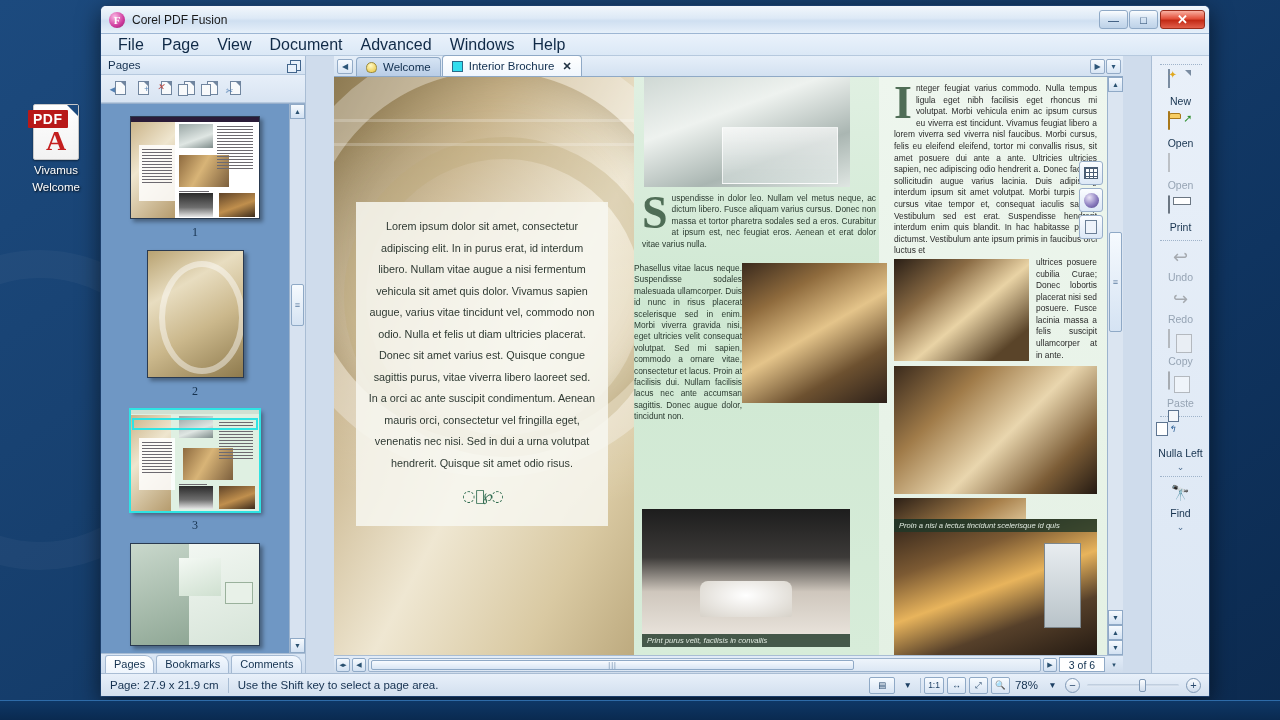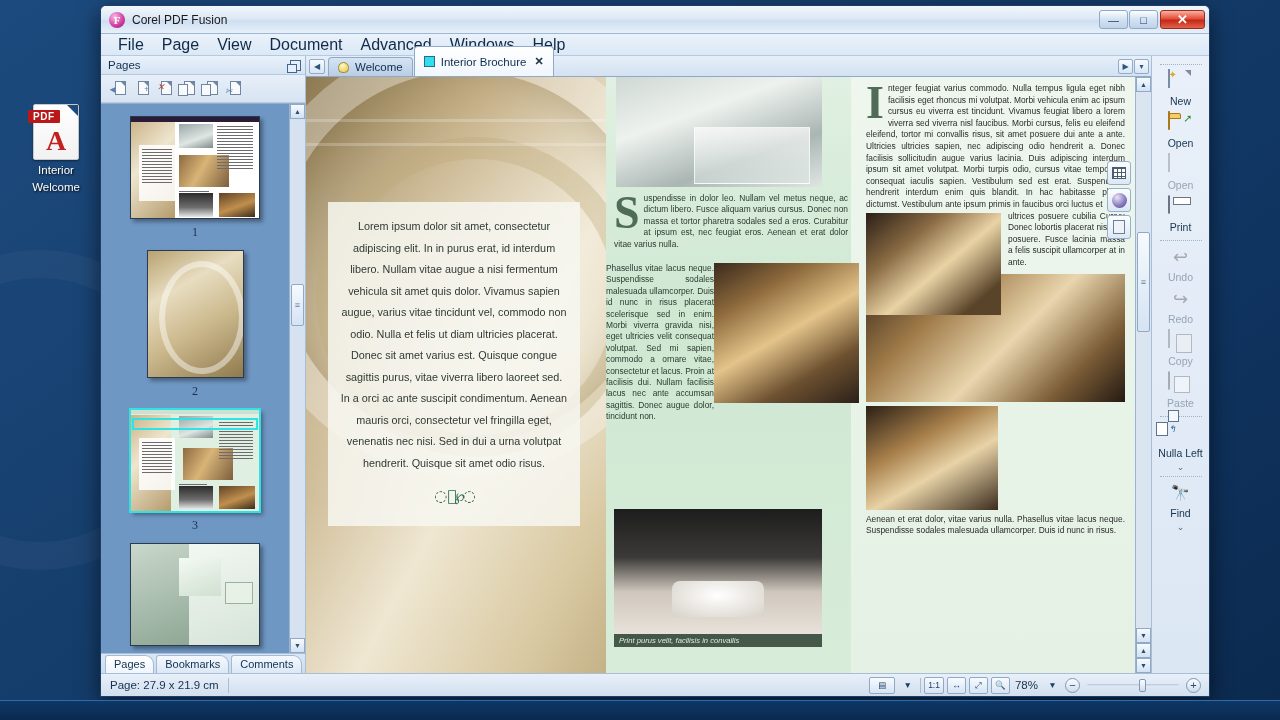--- a/index.html
+++ b/index.html
@@ -22,21 +22,21 @@
     background: linear-gradient(180deg,#ffffff 0%,#f2f2f2 100%);
     border: 1px solid #c9c9c9; border-radius: 2px;
     box-shadow: 0 1px 2px rgba(0,0,0,.45);
   }
   .pdf-glyph:before {
     content: ""; position: absolute; right: 0; top: 0;
     border-left: 11px solid transparent; border-top: 11px solid #1c4a7e;
   }
   .pdf-tag {
     position: absolute; left: -6px; top: 5px;
-    background: #b81818; color: #fff; font-size: 10px; font-weight: bold;
+    background: #b81818; color: #fff; font-size: 14px; font-weight: bold;
     padding: 1px 5px; letter-spacing: .5px; border-radius: 1px;
   }
   .pdf-a {
     position: absolute; left: 0; right: 0; bottom: 4px;
     text-align: center; color: #c41f1f; font-size: 28px;
     font-family: "Liberation Serif", serif; font-weight: bold; line-height: 1;
   }
   #desktop-icon .lbl {
     font-size: 11.5px; line-height: 13px; margin-top: 4px;
     text-shadow: 1px 1px 2px rgba(0,0,0,.85);
@@ -83,21 +83,21 @@
     background: linear-gradient(180deg,#f9b0a2,#e3503a 45%,#c22a16 55%,#e2604c);
     border-color: #9a2d1c; color: #fff; font-size: 13px; font-weight: bold;
     margin-left: 2px; margin-right: 2px;
   }
   .menubar {
     height: 22px; display: flex; align-items: center;
     background: linear-gradient(180deg,#eaf2fb,#dbe8f6);
     border-bottom: 1px solid #b6c9de; padding-left: 8px;
   }
   .menu-item { font-size: 16px; color: #102a47; padding: 2px 9px; }
-  .workarea { flex: 1; display: flex; min-height: 0; background: #cfdcec; }
+  .workarea { flex: 1; display: flex; min-height: 0; background: #cfdcec; gap: 28px; }
 
   
   .pages-panel {
     width: 205px; display: flex; flex-direction: column;
     background: #dae5f2; border-right: 1px solid #a9bdd4;
   }
   .panel-head {
     height: 19px; display: flex; align-items: center;
     padding: 0 4px 0 7px;
     background: linear-gradient(180deg,#eaf2fb,#d5e3f3);
@@ -232,21 +232,21 @@
     font-size: 8px; color: #2d5679;
   }
   .dtab {
     display: flex; align-items: center; gap: 6px;
     height: 19px; padding: 0 9px;
     font-size: 11.5px; color: #0f2d4d;
     border: 1px solid #8fa9c6; border-bottom: none;
     border-radius: 4px 4px 0 0; margin-right: 1px;
   }
   .dtab.inactive { background: linear-gradient(180deg,#d6e4f4,#b9cde6); }
-  .dtab.active { background: linear-gradient(180deg,#ffffff,#f0f6fd); height: 30px; }
+  .dtab.active { background: linear-gradient(180deg,#ffffff,#f0f6fd); height: 21px; }
   .bulb {
     width: 11px; height: 11px; border-radius: 50% 50% 40% 40%;
     background: radial-gradient(circle at 40% 30%, #fff9c4, #e8c33d);
     border: 1px solid #9a8a3c;
   }
   .sq-blue { width: 11px; height: 11px; background: #33dded; border: 1px solid #2a6a8a; }
   .tab-x { font-size: 11px; font-weight: bold; color: #234; margin-left: 2px; }
   .tab-right {
     margin-left: auto; display: flex; align-items: flex-end; gap: 1px; padding-right: 2px;
   }
@@ -530,21 +530,21 @@
 </head>
 <body>
 
 <div class="desk-arc"></div>
 
 <div id="desktop-icon">
   <div class="pdf-glyph">
     <span class="pdf-tag">PDF</span>
     <span class="pdf-a">A</span>
   </div>
-  <div class="lbl">Interior</div>
+  <div class="lbl">Vivamus</div>
   <div class="lbl">Welcome</div>
 </div>
 
 <div id="app-window">
 
   <div class="titlebar">
     <div class="title-icon">F</div>
     <div class="title-text">Corel PDF Fusion</div>
     <div class="win-buttons">
       <div class="wbtn">—</div>
@@ -796,20 +796,25 @@
             </div>
             <div>
               <div class="right-photo-stair"></div>
               <div class="rbody">ultrices posuere cubilia Curae; Donec lobortis placerat nisi sed posuere. Fusce lacinia massa a felis suscipit ullamcorper at in ante.</div>
             </div>
             <div class="right-photo-wide"></div>
             <div style="display:flex;gap:7px;">
               <div style="width:132px;height:104px;background:linear-gradient(150deg,#2b1f16,#a77f4a 35%,#e8d3a7 60%,#3b2c1e);"></div>
             </div>
             <div class="rbody" style="margin-top:4px;">Aenean et erat dolor, vitae varius nulla. Phasellus vitae lacus neque. Suspendisse sodales malesuada ullamcorper. Duis id nunc in risus.</div>
+            <div class="right-photo-kit">
+              <div class="kit-inner"></div>
+              <div class="kit-fridge"></div>
+              <div class="caption" style="top:0;bottom:auto;">Proin a nisi a lectus tincidunt scelerisque id quis</div>
+            </div>
           </div>
         </div>
 
         <div class="float-tools">
           <div class="ftbtn">
               <span class="grid-ic"></span>
             </div>
           <div class="ftbtn">
               <span class="globe-ic"></span>
             </div>
@@ -821,20 +826,30 @@
         <div class="v-scroll">
           <div class="vs-btn">▲</div>
           <div class="vs-thumb"></div>
           <div class="vs-btn" style="position:absolute;bottom:30px;left:0;right:0;">▼</div>
           <div class="vs-btn" style="position:absolute;bottom:15px;left:0;right:0;">▲</div>
           <div class="vs-btn" style="position:absolute;bottom:0;left:0;right:0;">▼</div>
         </div>
 
       </div>
 
+      <div class="docbar">
+        <div class="hs-btn">◂▸</div>
+        <div class="hs-btn">◀</div>
+        <div class="h-track">
+          <div class="h-thumb"></div>
+        </div>
+        <div class="hs-btn">▶</div>
+        <div class="pagebox">3 of 6</div>
+        <div class="hs-btn" style="border:none;background:none;">▾</div>
+      </div>
     </div>
 
     <div class="right-toolbar">
 
       <div class="rt-sep"></div>
       <div class="rt-group">
         <div class="rt-item">
           <span class="ic"><span class="ic-page"></span><span class="ic-star">✦</span></span>
           <span class="rt-label">New</span>
         </div>
@@ -891,20 +906,21 @@
         </div>
         <div class="chev">⌄</div>
       </div>
 
     </div>
   </div>
 
   <div class="statusbar">
     <div class="sb-cell">Page: 27.9 x 21.9 cm</div>
     <div class="sb-div"></div>
+    <div class="sb-cell">Use the Shift key to select a page area.</div>
     <div class="sb-right">
       <div class="sbtn" style="width:26px">▤</div>
       <div class="sbtn" style="border:none;background:none;width:12px">▼</div>
       <div class="sb-div"></div>
       <div class="sbtn">1:1</div>
       <div class="sbtn">↔</div>
       <div class="sbtn">⤢</div>
       <div class="sbtn">🔍</div>
       <div class="zoom-val">78%</div>
       <div class="sbtn" style="border:none;background:none;width:12px">▼</div>

